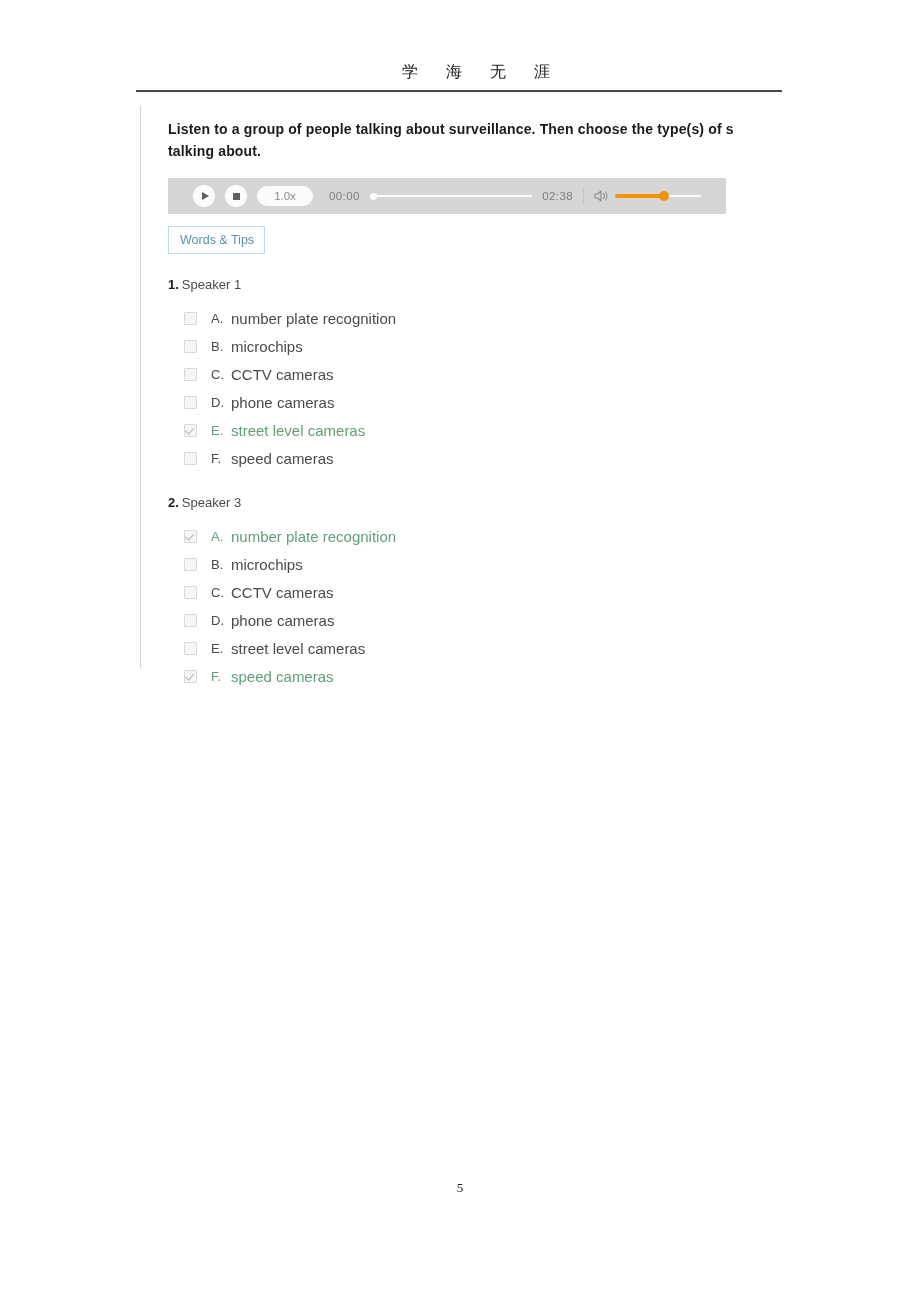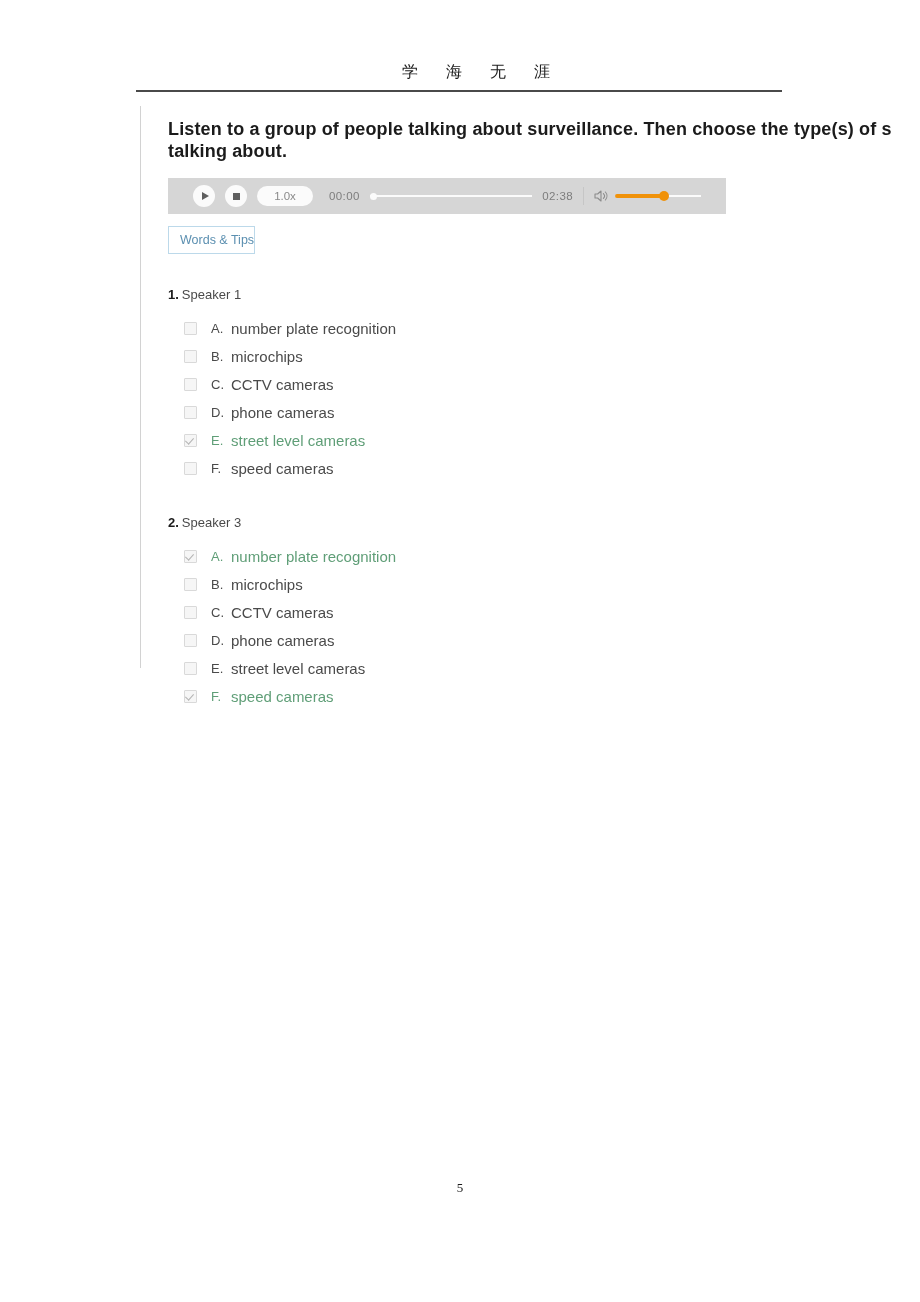--- a/index.html
+++ b/index.html
@@ -53,21 +53,21 @@
 
   
   .content {
     position: absolute;
     left: 168px;
     top: 118px;
     width: 752px;
   }
 
   .prompt {
-    font-size: 18px;
+    font-size: 14px;
     font-weight: bold;
     color: #1b1b1b;
     line-height: 22px;
     width: 745px;
     white-space: nowrap;
     overflow: hidden;
     letter-spacing: .15px;
   }
   .prompt .line2 {
     display: block;
@@ -188,28 +188,28 @@
     background: #f0920a;
   }
 
   
   .words-tips {
     margin-top: 12px;
     display: inline-block;
     border: 1px solid #bcd9ea;
     color: #5b8fb0;
     font-size: 12.5px;
-    padding: 6px 0 6px 11px;
+    padding: 6px 10px 6px 11px;
     background: #fff;
     text-align: center;
   }
 
   
   .question {
-    margin-top: 32px;
+    margin-top: 22px;
   }
   .q-title {
     font-size: 13px;
     color: #4a4a4a;
     line-height: 18px;
   }
   .q-num {
     font-weight: bold;
     color: #1b1b1b;
     margin-right: 3px;

